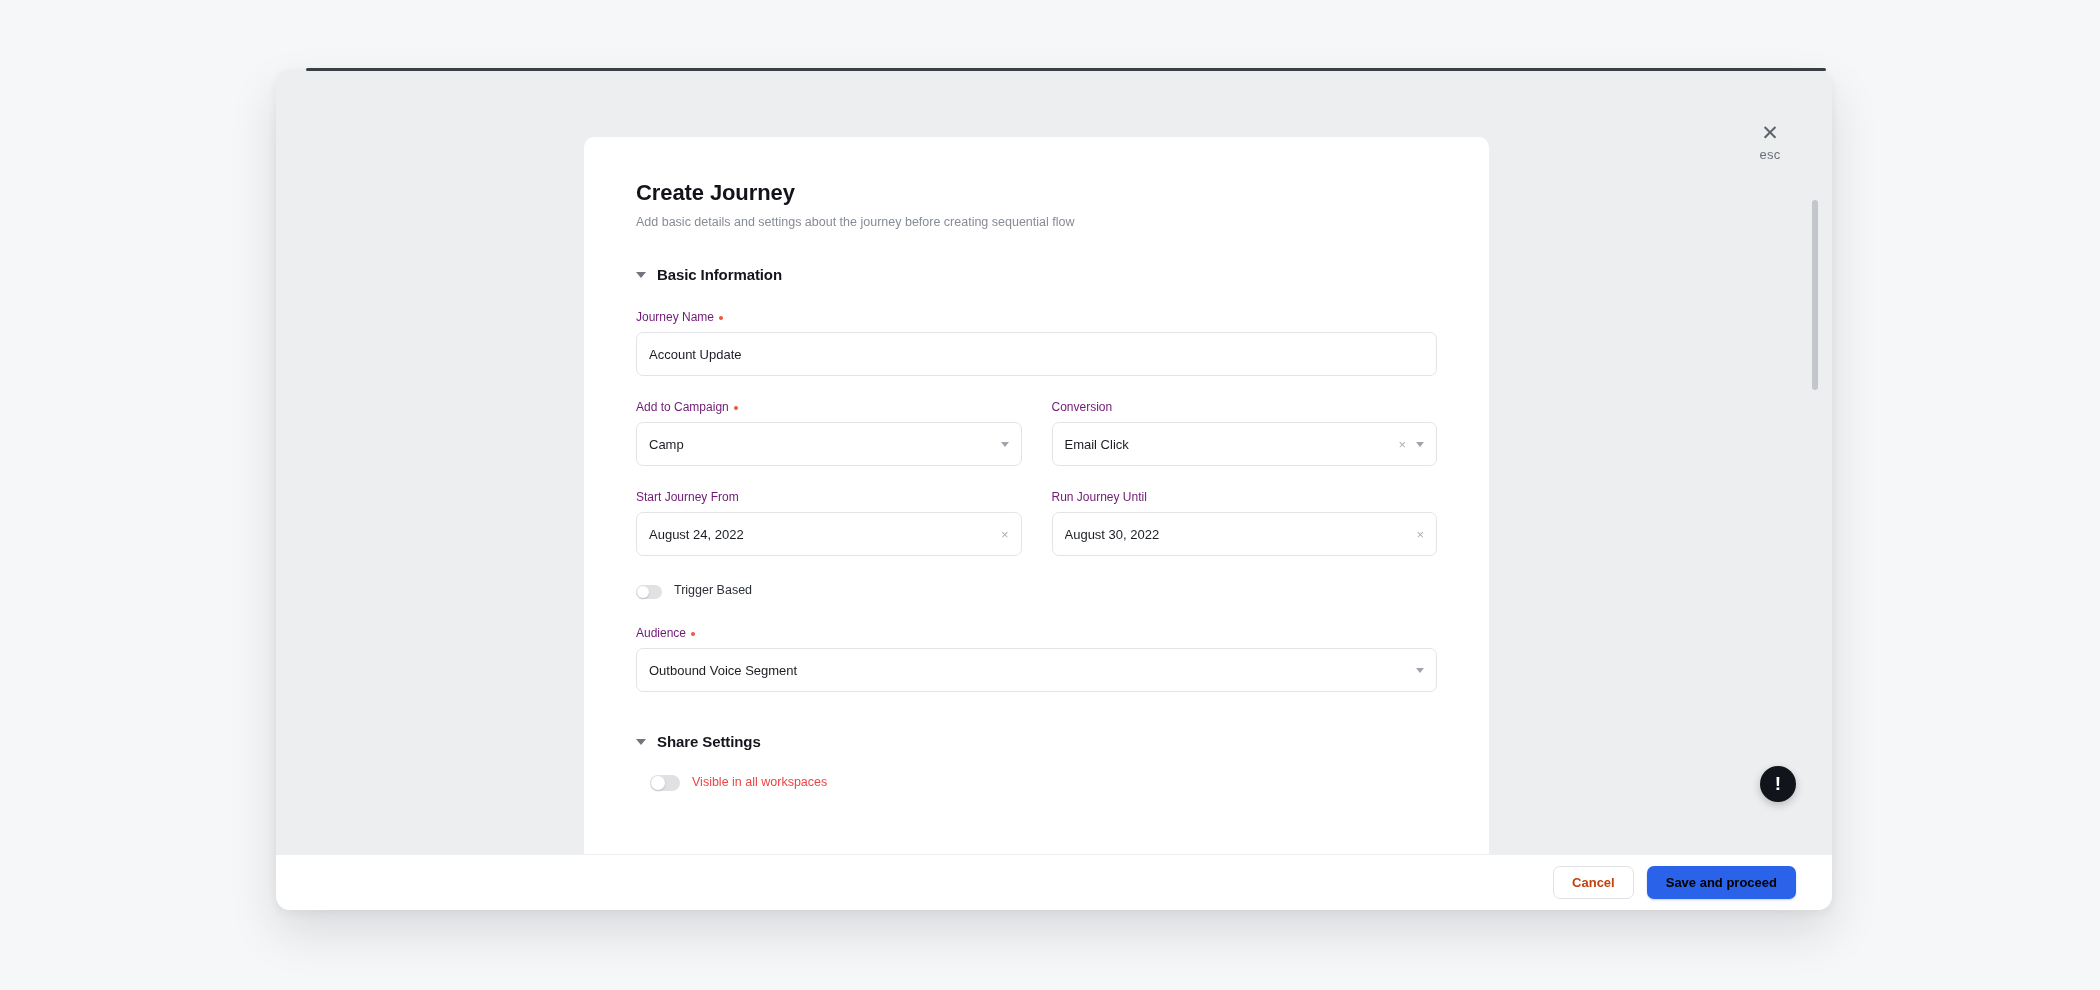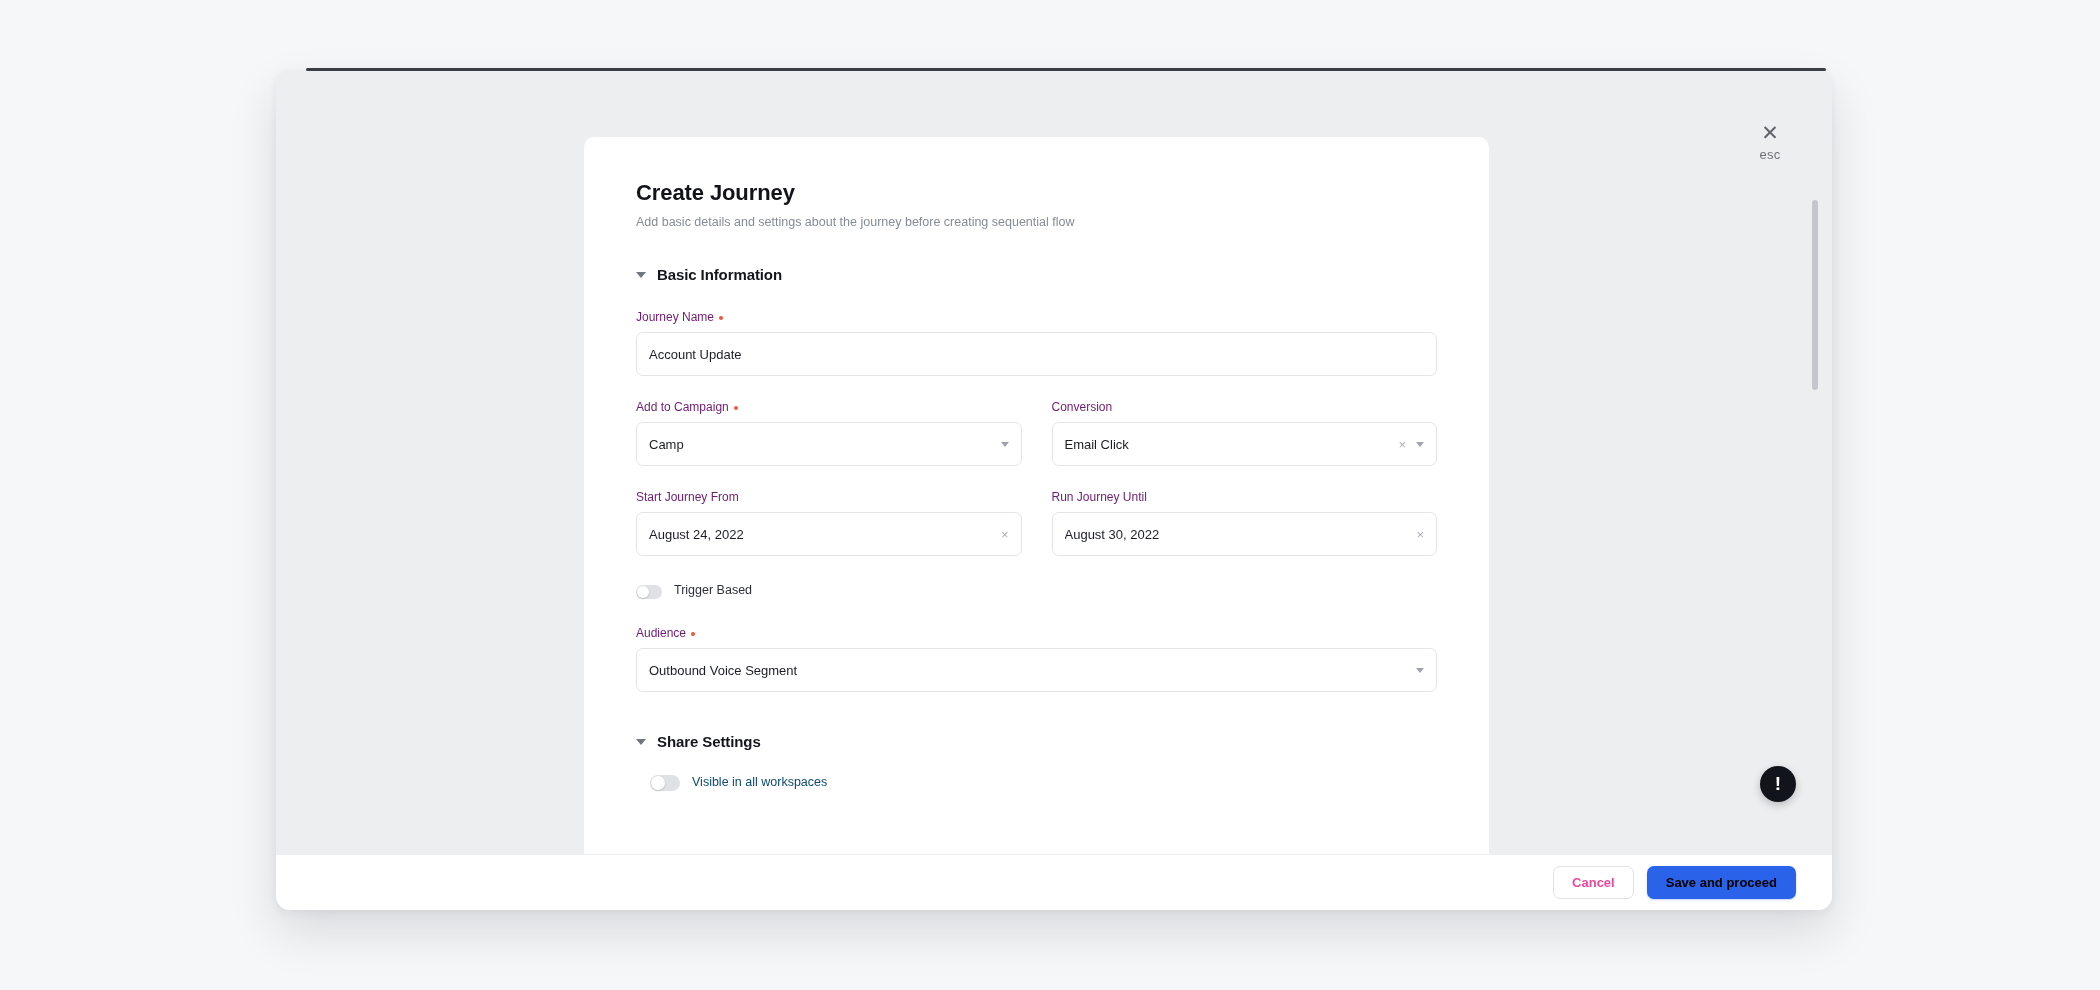--- a/index.html
+++ b/index.html
@@ -241,21 +241,21 @@
     width: 12px; height: 12px;
     border-radius: 50%;
     background: #ffffff;
     box-shadow: 0 1px 2px rgba(0,0,0,.18);
   }
   .toggle-label {
     font-size: 12.5px;
     line-height: 17px;
     color: #2c3038;
   }
-  .toggle-row.muted .toggle-label { color: #0c4a6e; }
+  .toggle-row.muted .toggle-label { color: #ef4444; }
   .toggle-row.muted .toggle { width: 30px; height: 16px; border-radius: 9px; }
   .toggle-row.muted .toggle .knob { width: 14px; height: 14px; }
 
   
   #share-settings-section { margin-top: 40px; padding-bottom: 30px; }
   #share-settings-section .section-header { margin-top: 0; }
   #share-settings-section .toggle-row { margin-top: 22px; margin-left: 14px; }
 
   
   #help-fab {
@@ -306,21 +306,21 @@
     align-items: center;
     justify-content: center;
     cursor: pointer;
     border: 1px solid transparent;
     padding: 0 18px;
     white-space: nowrap;
   }
   #cancel-button {
     background: #ffffff;
     border-color: #e0e2e7;
-    color: #ec4899;
+    color: #c2410c;
     min-width: 80px;
   }
   #save-proceed-button {
     background: #2a63ea;
     color: #000000;
     min-width: 130px;
     box-shadow: 0 1px 2px rgba(42,99,234,.3);
   }
 </style>
 </head>

